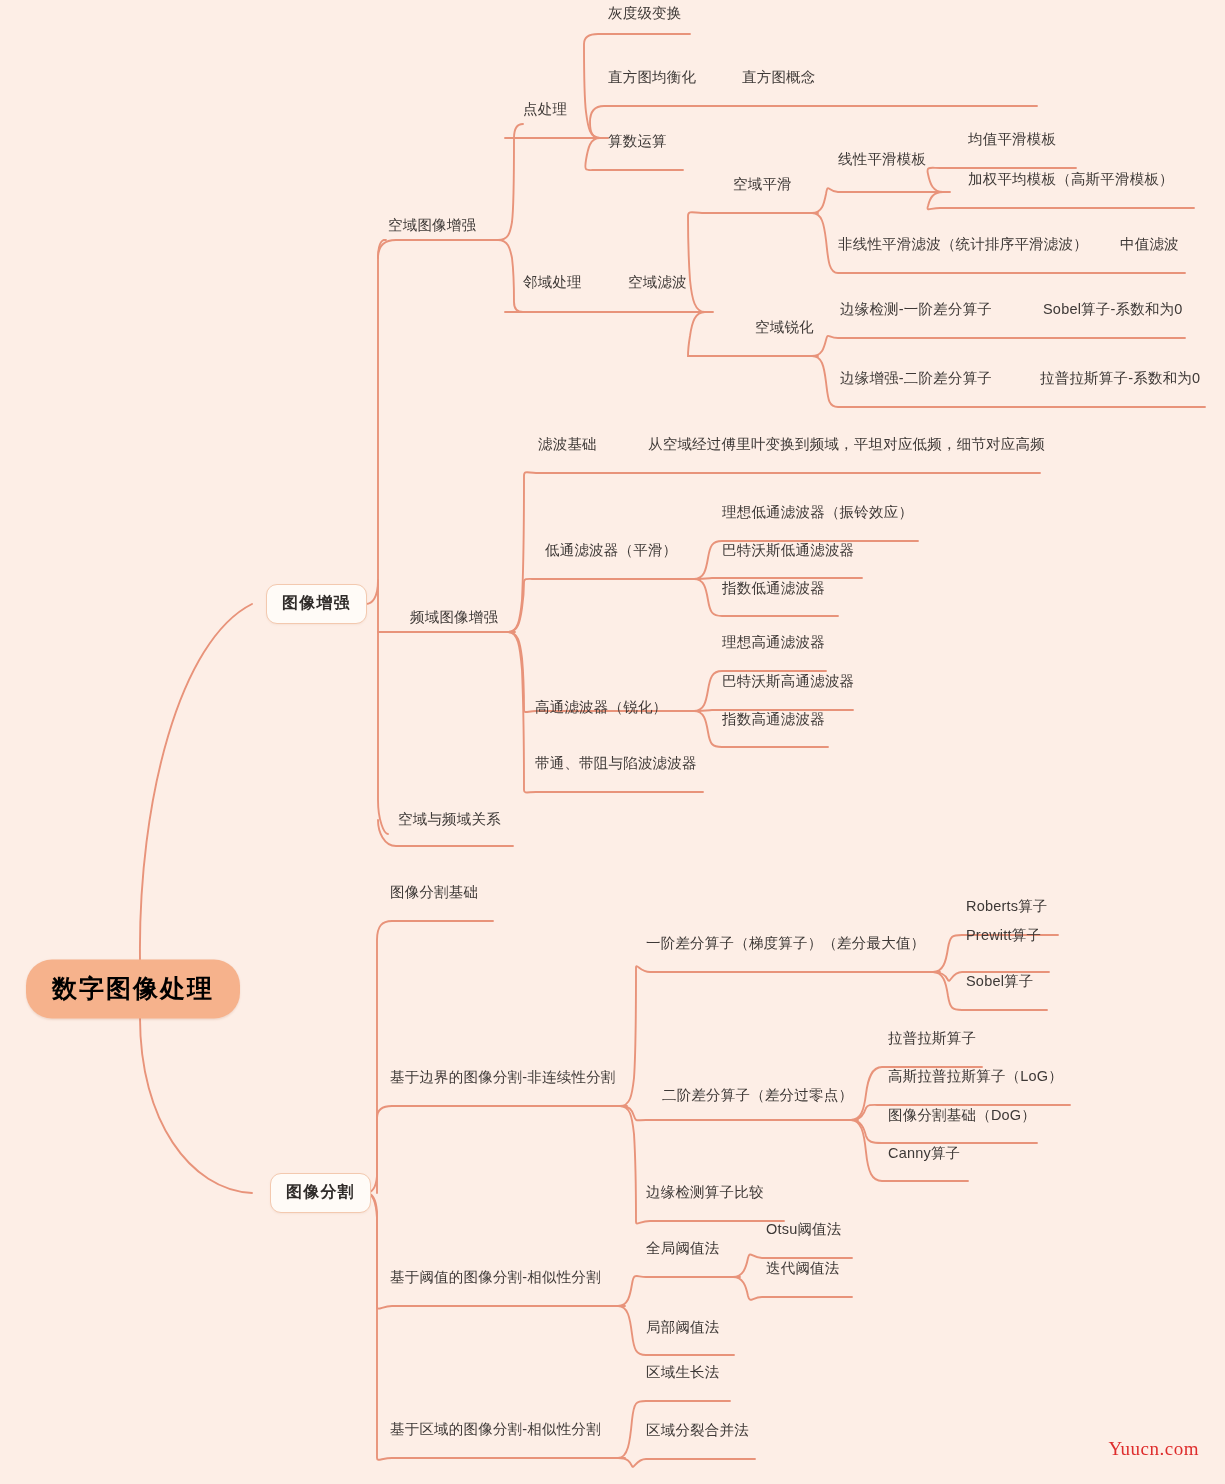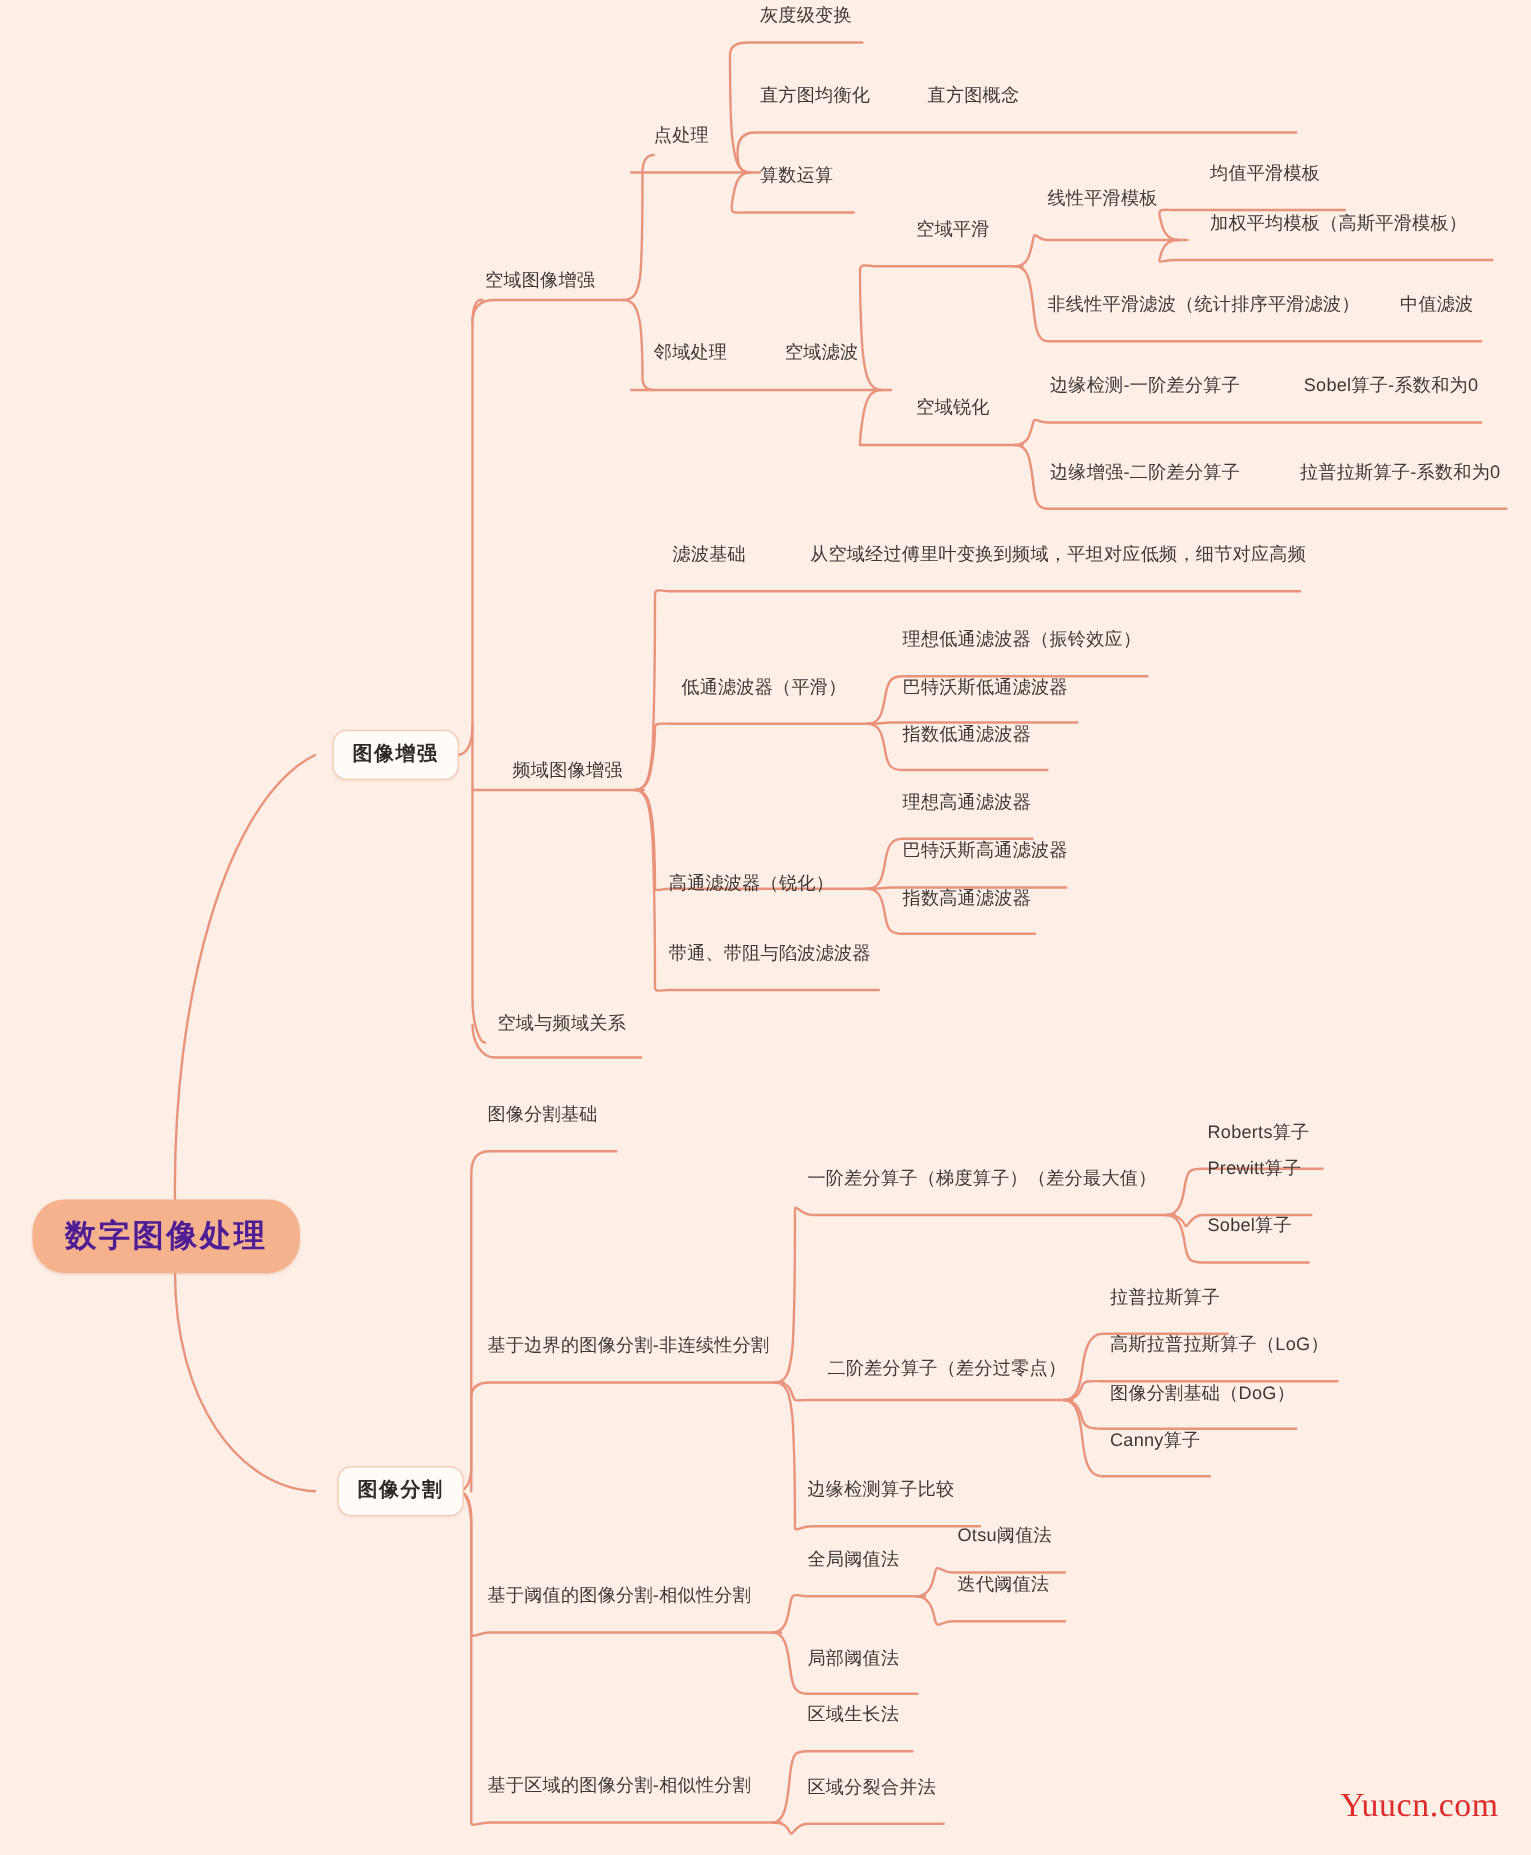--- a/index.html
+++ b/index.html
@@ -27,21 +27,21 @@
     color: #3D3836;
     font-size: 14.5px;
     line-height: 1.1;
     letter-spacing: 0.2px;
     transform: translateY(-50%);
   }
   .root {
     position: absolute;
     transform: translateY(-50%);
     background: #F6B28C;
-    color: #4c1d95;
+    color: #000000;
     font-weight: bold;
     font-size: 25px;
     letter-spacing: 2px;
     border-radius: 26px;
     padding: 12px 26px 14px 26px;
     white-space: nowrap;
     box-shadow: 0 1px 2px rgba(180,110,75,0.18);
   }
   .mainnode {
     position: absolute;
@@ -56,21 +56,21 @@
     padding: 8px 15px 9px 15px;
     white-space: nowrap;
     box-shadow: 0 1px 2px rgba(190,130,95,0.10);
   }
   .watermark {
     position: absolute;
     right: 26px;
     bottom: 24px;
     color: #DE2C2C;
     font-family: "Liberation Serif", "DejaVu Serif", serif;
-    font-size: 27px;
+    font-size: 19px;
     letter-spacing: 0.5px;
   }
 </style>
 </head>
 <body>
 
 <div id="canvas">
 
   <svg id="wires" viewBox="0 0 1225 1484" width="1225" height="1484">
     <g fill="none" stroke="#E8937A" stroke-width="1.9" stroke-linecap="round">
@@ -172,21 +172,21 @@
     <div class="node" style="left: 968px; top: 140px;">均值平滑模板</div>
     <div class="node" style="left: 968px; top: 180px;">加权平均模板（高斯平滑模板）</div>
     <div class="node" style="left: 838px; top: 160px;">线性平滑模板</div>
     <div class="node" style="left: 838px; top: 245px;">非线性平滑滤波（统计排序平滑滤波）</div>
     <div class="node" style="left: 1120px; top: 245px;">中值滤波</div>
     <div class="node" style="left: 733px; top: 185px;">空域平滑</div>
     <div class="node" style="left: 840px; top: 310px;">边缘检测-一阶差分算子</div>
     <div class="node" style="left: 1043px; top: 310px;">Sobel算子-系数和为0</div>
     <div class="node" style="left: 840px; top: 379px;">边缘增强-二阶差分算子</div>
     <div class="node" style="left: 1040px; top: 379px;">拉普拉斯算子-系数和为0</div>
-    <div class="node" style="left: 733px; top: 328px; font-family: Liberation Mono, monospace;">空域锐化</div>
+    <div class="node" style="left: 755px; top: 328px;">空域锐化</div>
     <div class="node" style="left: 628px; top: 283px;">空域滤波</div>
     <div class="node" style="left: 523px; top: 283px;">邻域处理</div>
     <div class="node" style="left: 388px; top: 226px;">空域图像增强</div>
     <div class="node" style="left: 538px; top: 445px;">滤波基础</div>
     <div class="node" style="left: 648px; top: 445px;">从空域经过傅里叶变换到频域，平坦对应低频，细节对应高频</div>
     <div class="node" style="left: 722px; top: 513px;">理想低通滤波器（振铃效应）</div>
     <div class="node" style="left: 722px; top: 551px;">巴特沃斯低通滤波器</div>
     <div class="node" style="left: 722px; top: 589px;">指数低通滤波器</div>
     <div class="node" style="left: 545px; top: 551px;">低通滤波器（平滑）</div>
     <div class="node" style="left: 722px; top: 643px;">理想高通滤波器</div>

